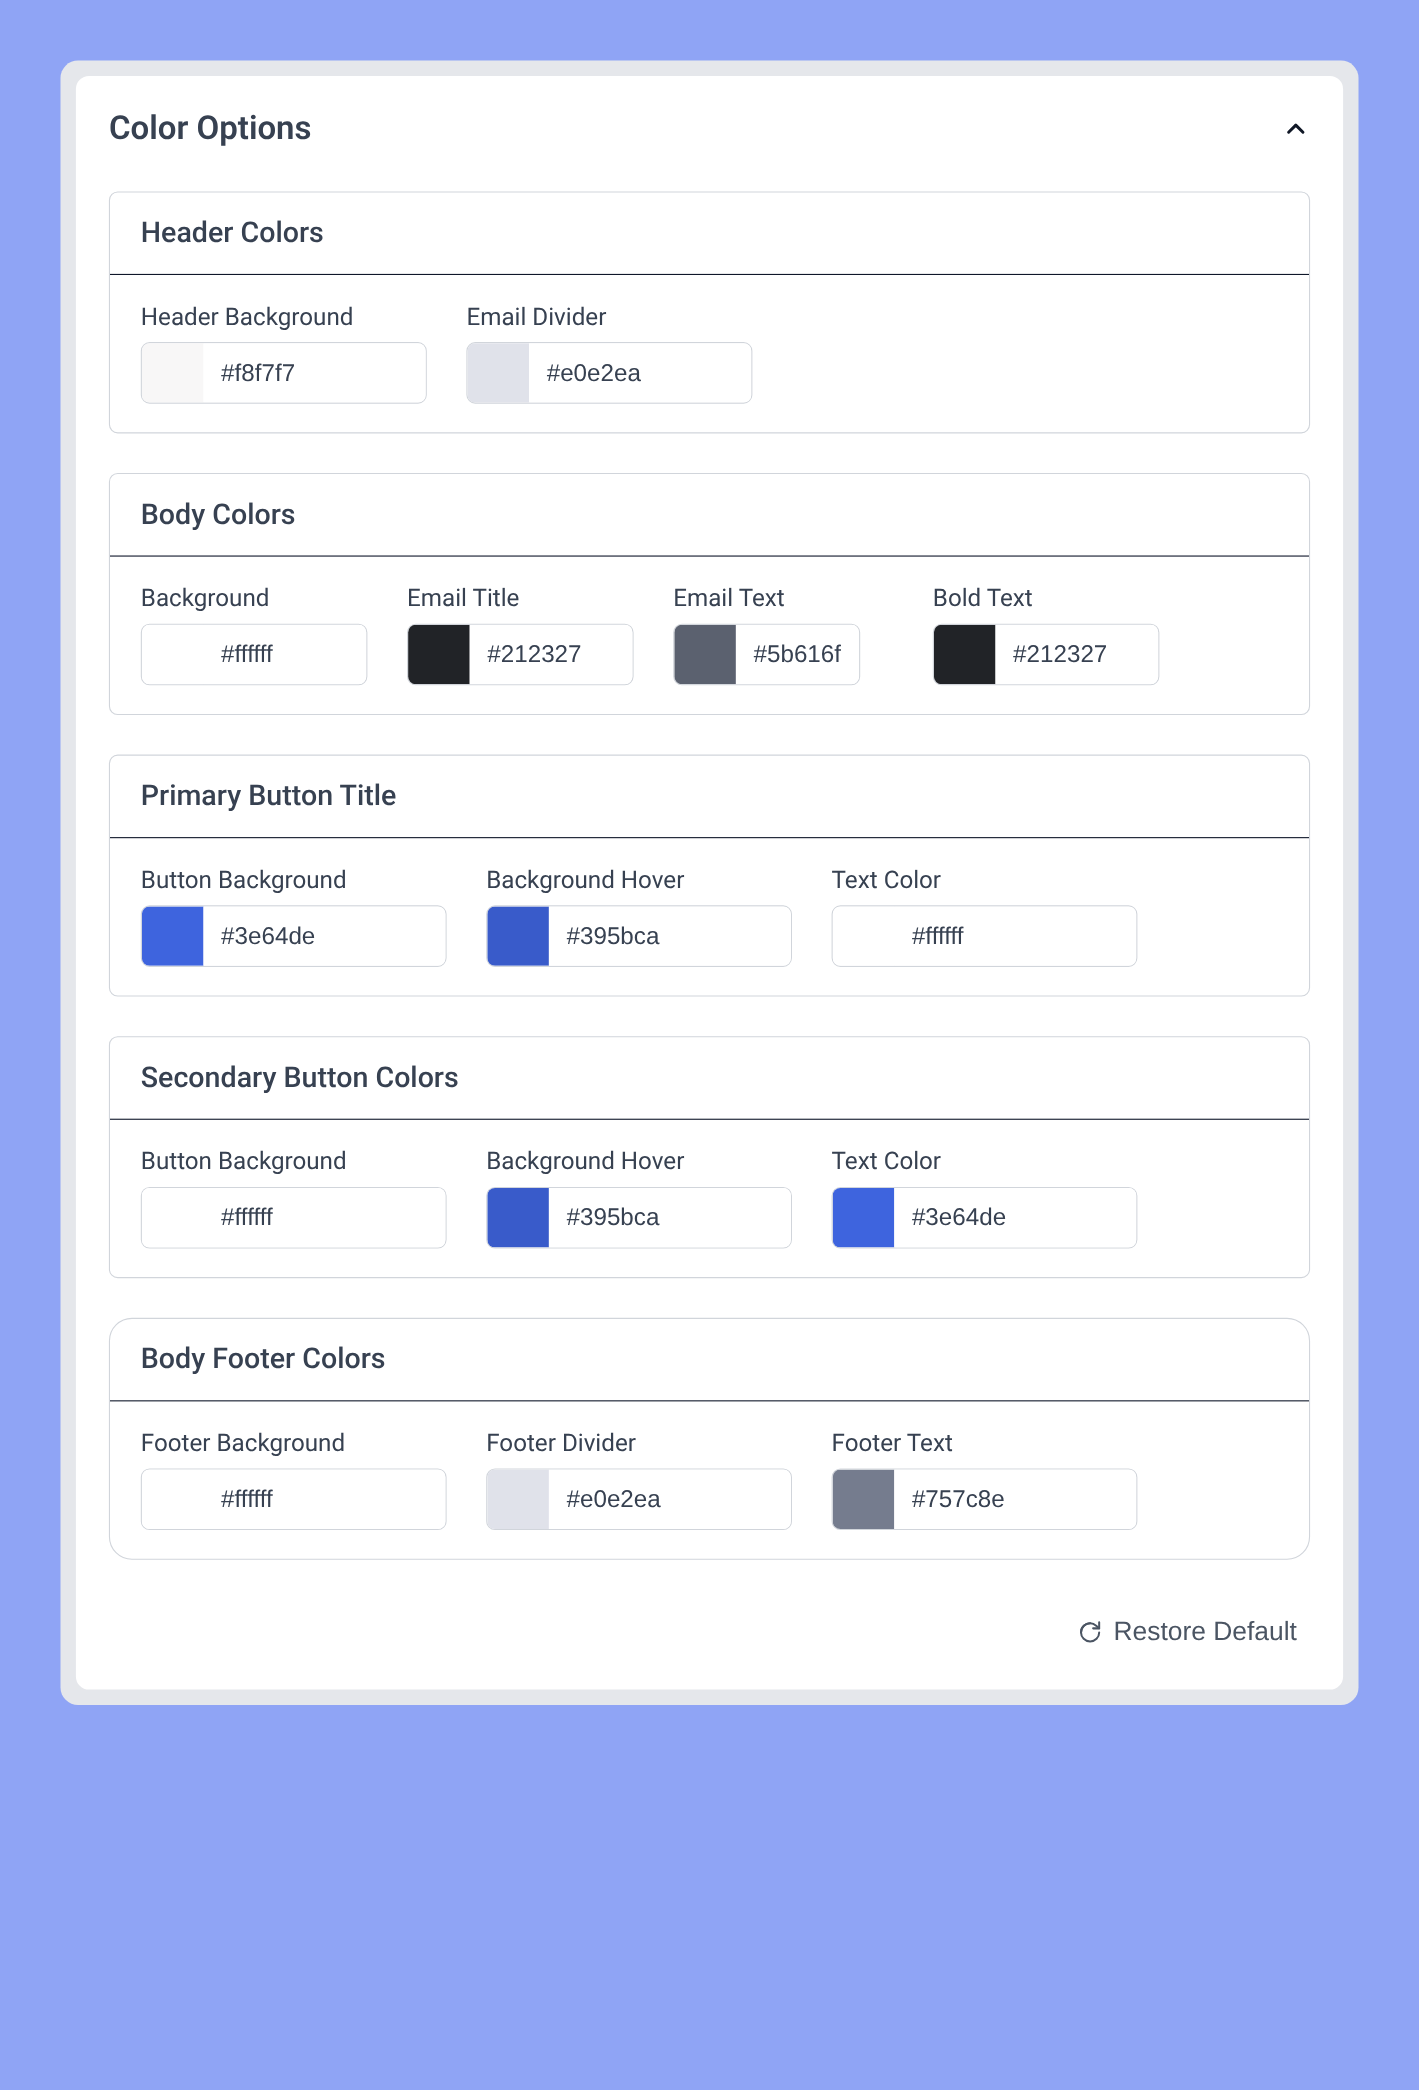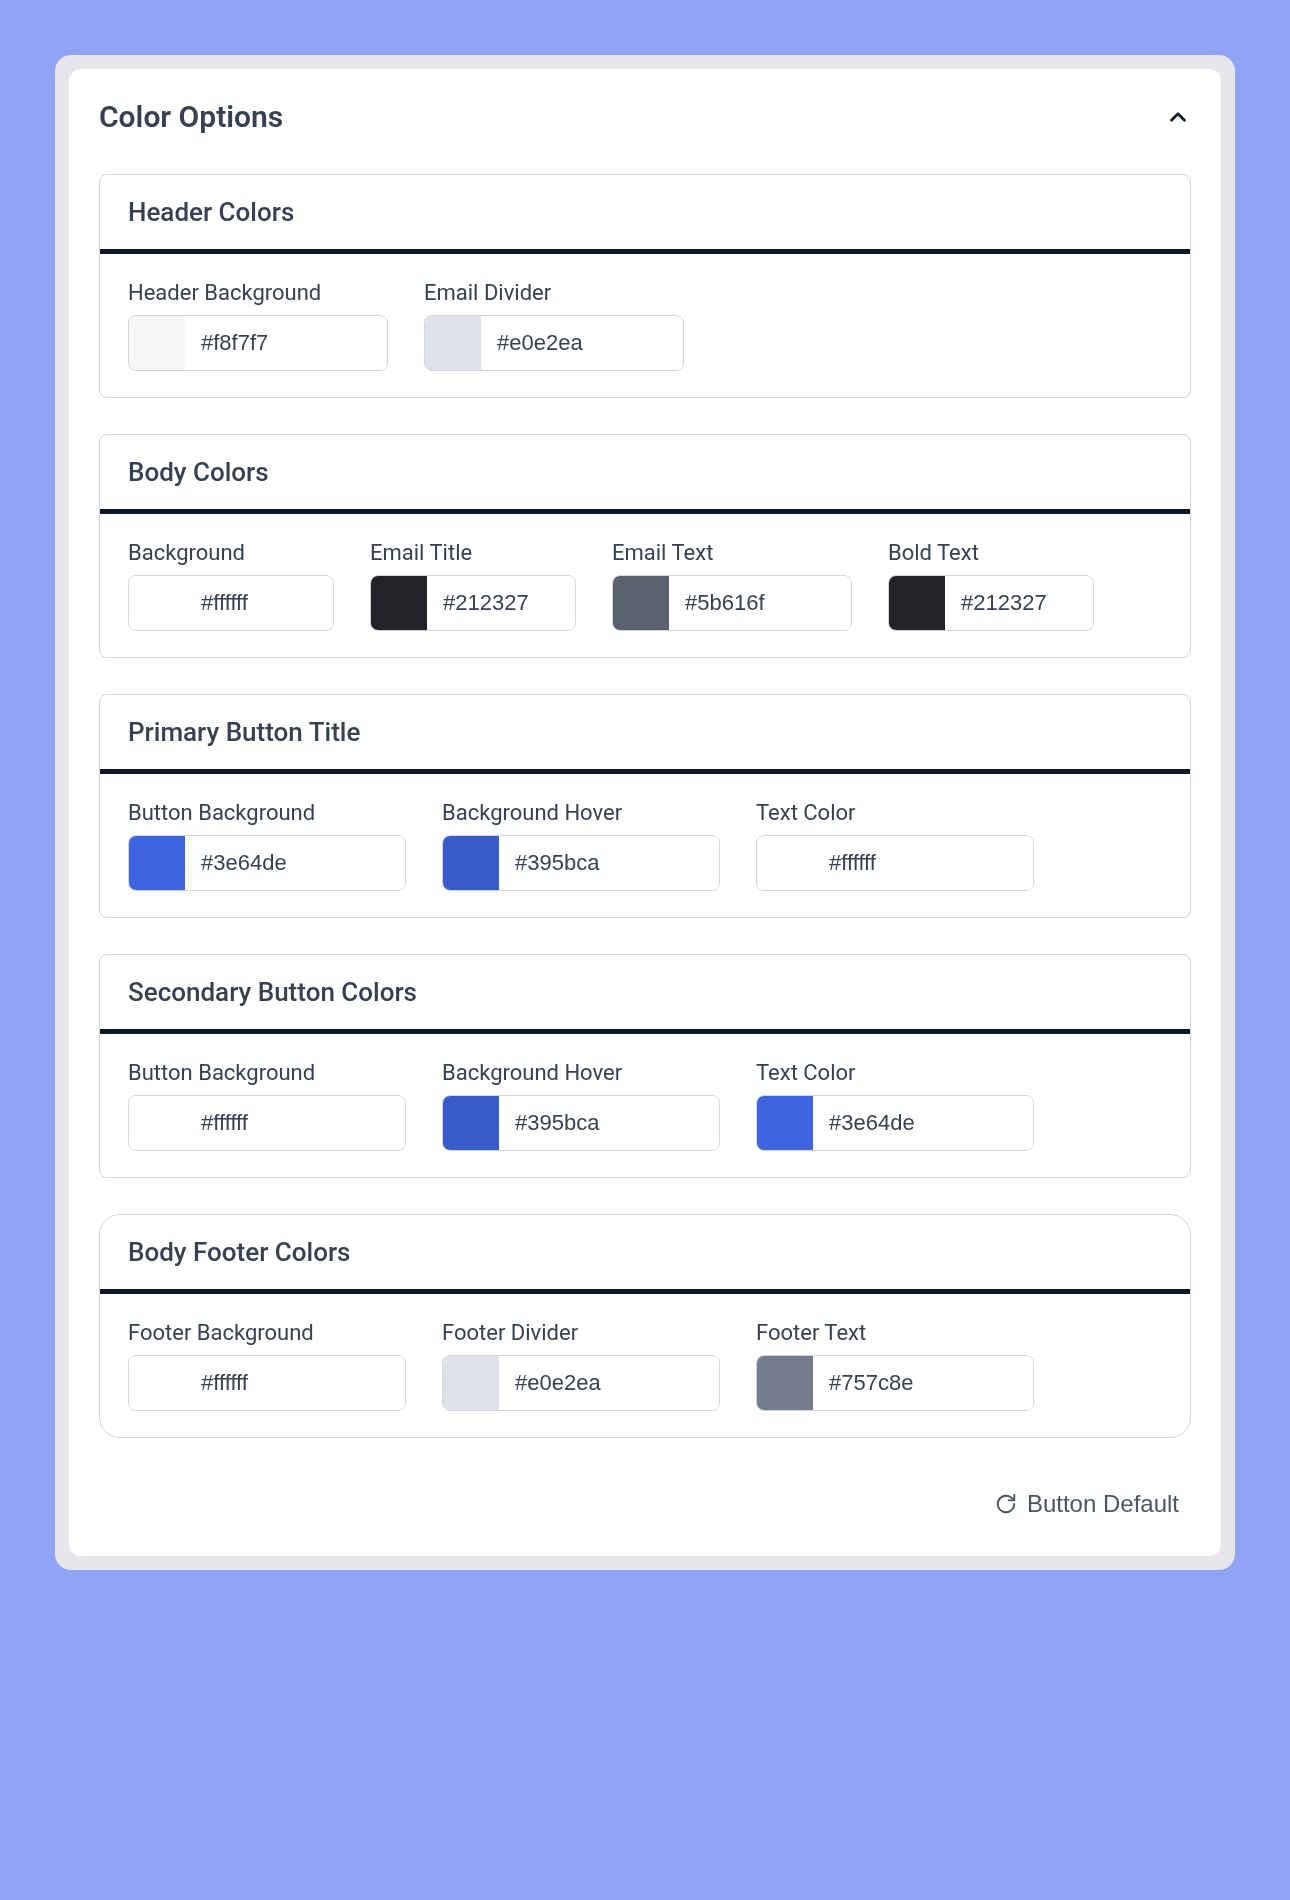--- a/index.html
+++ b/index.html
@@ -52,21 +52,21 @@
       margin-bottom: 36px;
     }
     
     .section:last-of-type {
       margin-bottom: 36px;
       border-radius: 21px;
     }
     
     .section-header {
       padding: 22px 28px;
-      border-bottom: 5px solid #0f172a;
+      border-bottom: 1px solid #0f172a;
     }
     
     .section-title {
       font-size: 26px;
       font-weight: 500;
       color: #374151;
     }
     
     .section-body {
       padding: 26px 28px;
@@ -187,21 +187,21 @@
             </div>
             <div class="color-field">
               <label class="field-label">Email Title</label>
               <div class="color-input-wrap" style="width: 206px;">
                 <button class="color-swatch" style="background: rgb(33, 35, 39);"></button>
                 <input class="color-text-input" type="text" value="#212327" style="">
               </div>
             </div>
             <div class="color-field">
               <label class="field-label">Email Text</label>
-              <div class="color-input-wrap" style="width: 240px;">
+              <div class="color-input-wrap" style="width: 170px;">
                 <button class="color-swatch" style="background: rgb(91, 97, 111);"></button>
                 <input class="color-text-input" type="text" value="#5b616f" style="">
               </div>
             </div>
             <div class="color-field">
               <label class="field-label">Bold Text</label>
               <div class="color-input-wrap" style="width: 206px;">
                 <button class="color-swatch" style="background: rgb(33, 35, 39);"></button>
                 <input class="color-text-input" type="text" value="#212327" style="">
               </div>
@@ -294,18 +294,18 @@
         </div>
       </div>
 
     <div class="restore-row">
       <button class="restore-btn">
         <svg class="restore-icon" viewBox="0 0 24 24" fill="none" stroke="#4b5563" stroke-width="2" stroke-linecap="round" stroke-linejoin="round">
           <path d="M21 2v6h-6"></path>
           <path d="M3 12a9 9 0 0 1 15-6.7L21 8"></path>
           <path d="M21 12a9 9 0 1 1-9-9"></path>
         </svg>
-        <span>Button Default</span>
+        <span>Restore Default</span>
       </button>
     </div>
 
   </div>
 </div>
 
 </body></html>

